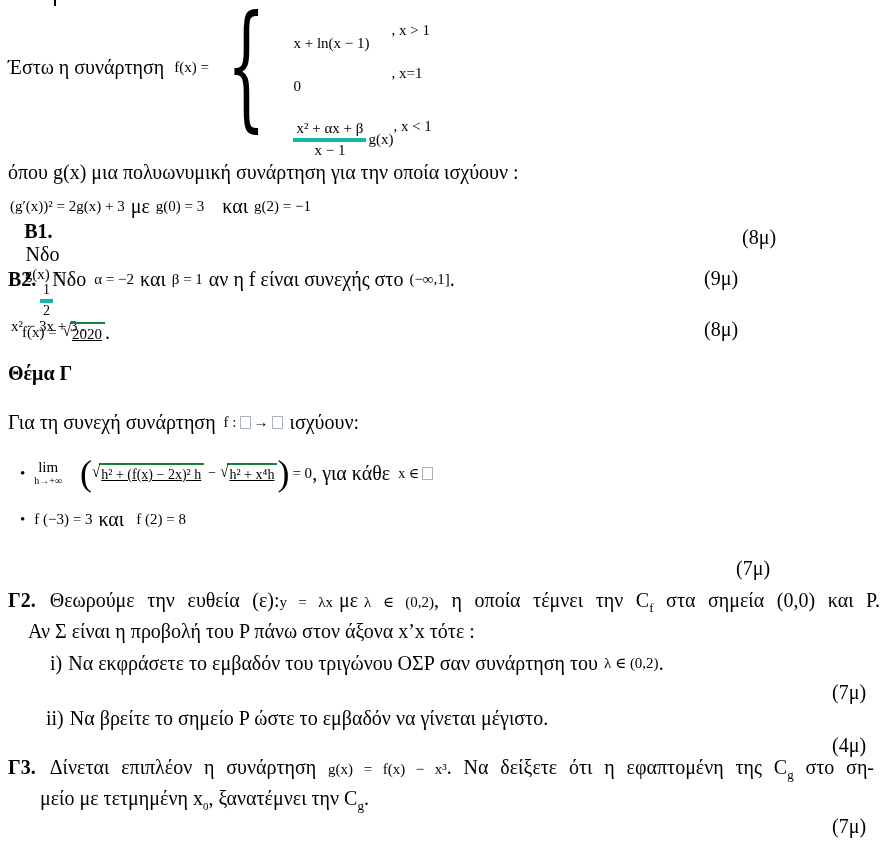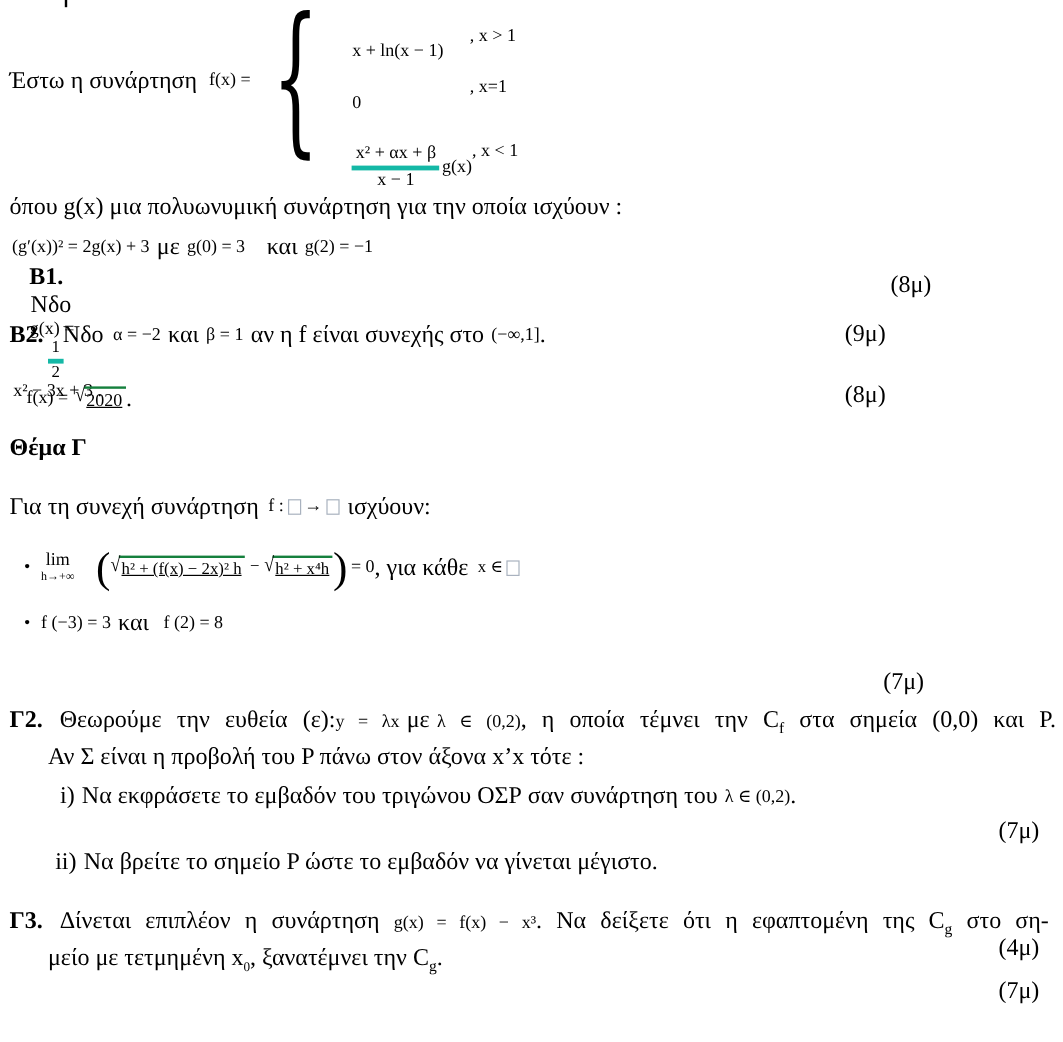--- a/index.html
+++ b/index.html
@@ -162,35 +162,35 @@
       <span class="dot">•</span>
       <span class="math">f (−3) = 3</span>
       <span class="word">και</span>
       <span class="math" style="margin-left:6px;">f (2) = 8</span>
     </div>
 
   <span class="pts" style="left:736px; top:557px;">(7μ)</span>
 
   <div class="jline" style="left:8px; top:588px; width:872px;"><span class="b" style="margin-right:14px;">Γ2.</span><span>Θεωρούμε την ευθεία (ε):</span><span class="math">y = λx</span><span class="word">με</span><span class="math">λ ∈ (0,2)</span><span>, η οποία τέμνει την </span><span>C</span><sub>f</sub><span> στα σημεία (0,0) και P.</span></div>
 
-  <div class="abs" style="left:40px; top:620px;">Αν Σ είναι η προβολή του P πάνω στον άξονα x’x τότε :</div>
+  <div class="abs" style="left:28px; top:620px;">Αν Σ είναι η προβολή του P πάνω στον άξονα x’x τότε :</div>
 
   <div class="flexrow" style="left:50px; top:650px; height:26px;">
       <span class="gap6">i)</span>
       <span class="gap6">Να εκφράσετε το εμβαδόν του τριγώνου ΟΣΡ σαν συνάρτηση του</span>
       <span class="math">λ ∈ (0,2)</span>
       <span>.</span>
     </div>
   <span class="pts" style="left:832px; top:681px;">(7μ)</span>
 
   <div class="flexrow" style="left:46px; top:705px; height:26px;">
       <span class="gap6">ii)</span>
       <span>Να βρείτε το σημείο P ώστε το εμβαδόν να γίνεται μέγιστο.</span>
     </div>
-  <span class="pts" style="left:832px; top:734px;margin-top:45px;">(4μ)</span>
+  <span class="pts" style="left:832px; top:734px;">(4μ)</span>
 
   <div class="jline" style="left:8px; top:755px; width:866px;"><span class="b" style="margin-right:14px;">Γ3.</span><span>Δίνεται επιπλέον η συνάρτηση</span><span> </span><span class="math">g(x) = f(x) − x³</span><span>. Να δείξετε ότι η εφαπτομένη της </span><span>C</span><sub>g</sub><span> στο ση-</span></div>
 
   <div class="abs" style="left:40px; top:787px;"><span>μείο με τετμημένη x</span><sub class="smsub">0</sub><span>, ξανατέμνει την </span><span>C</span><sub>g</sub><span>.</span></div>
 
   <span class="pts" style="left:832px; top:815px;">(7μ)</span>
 
 </div>
 
 </body></html>

